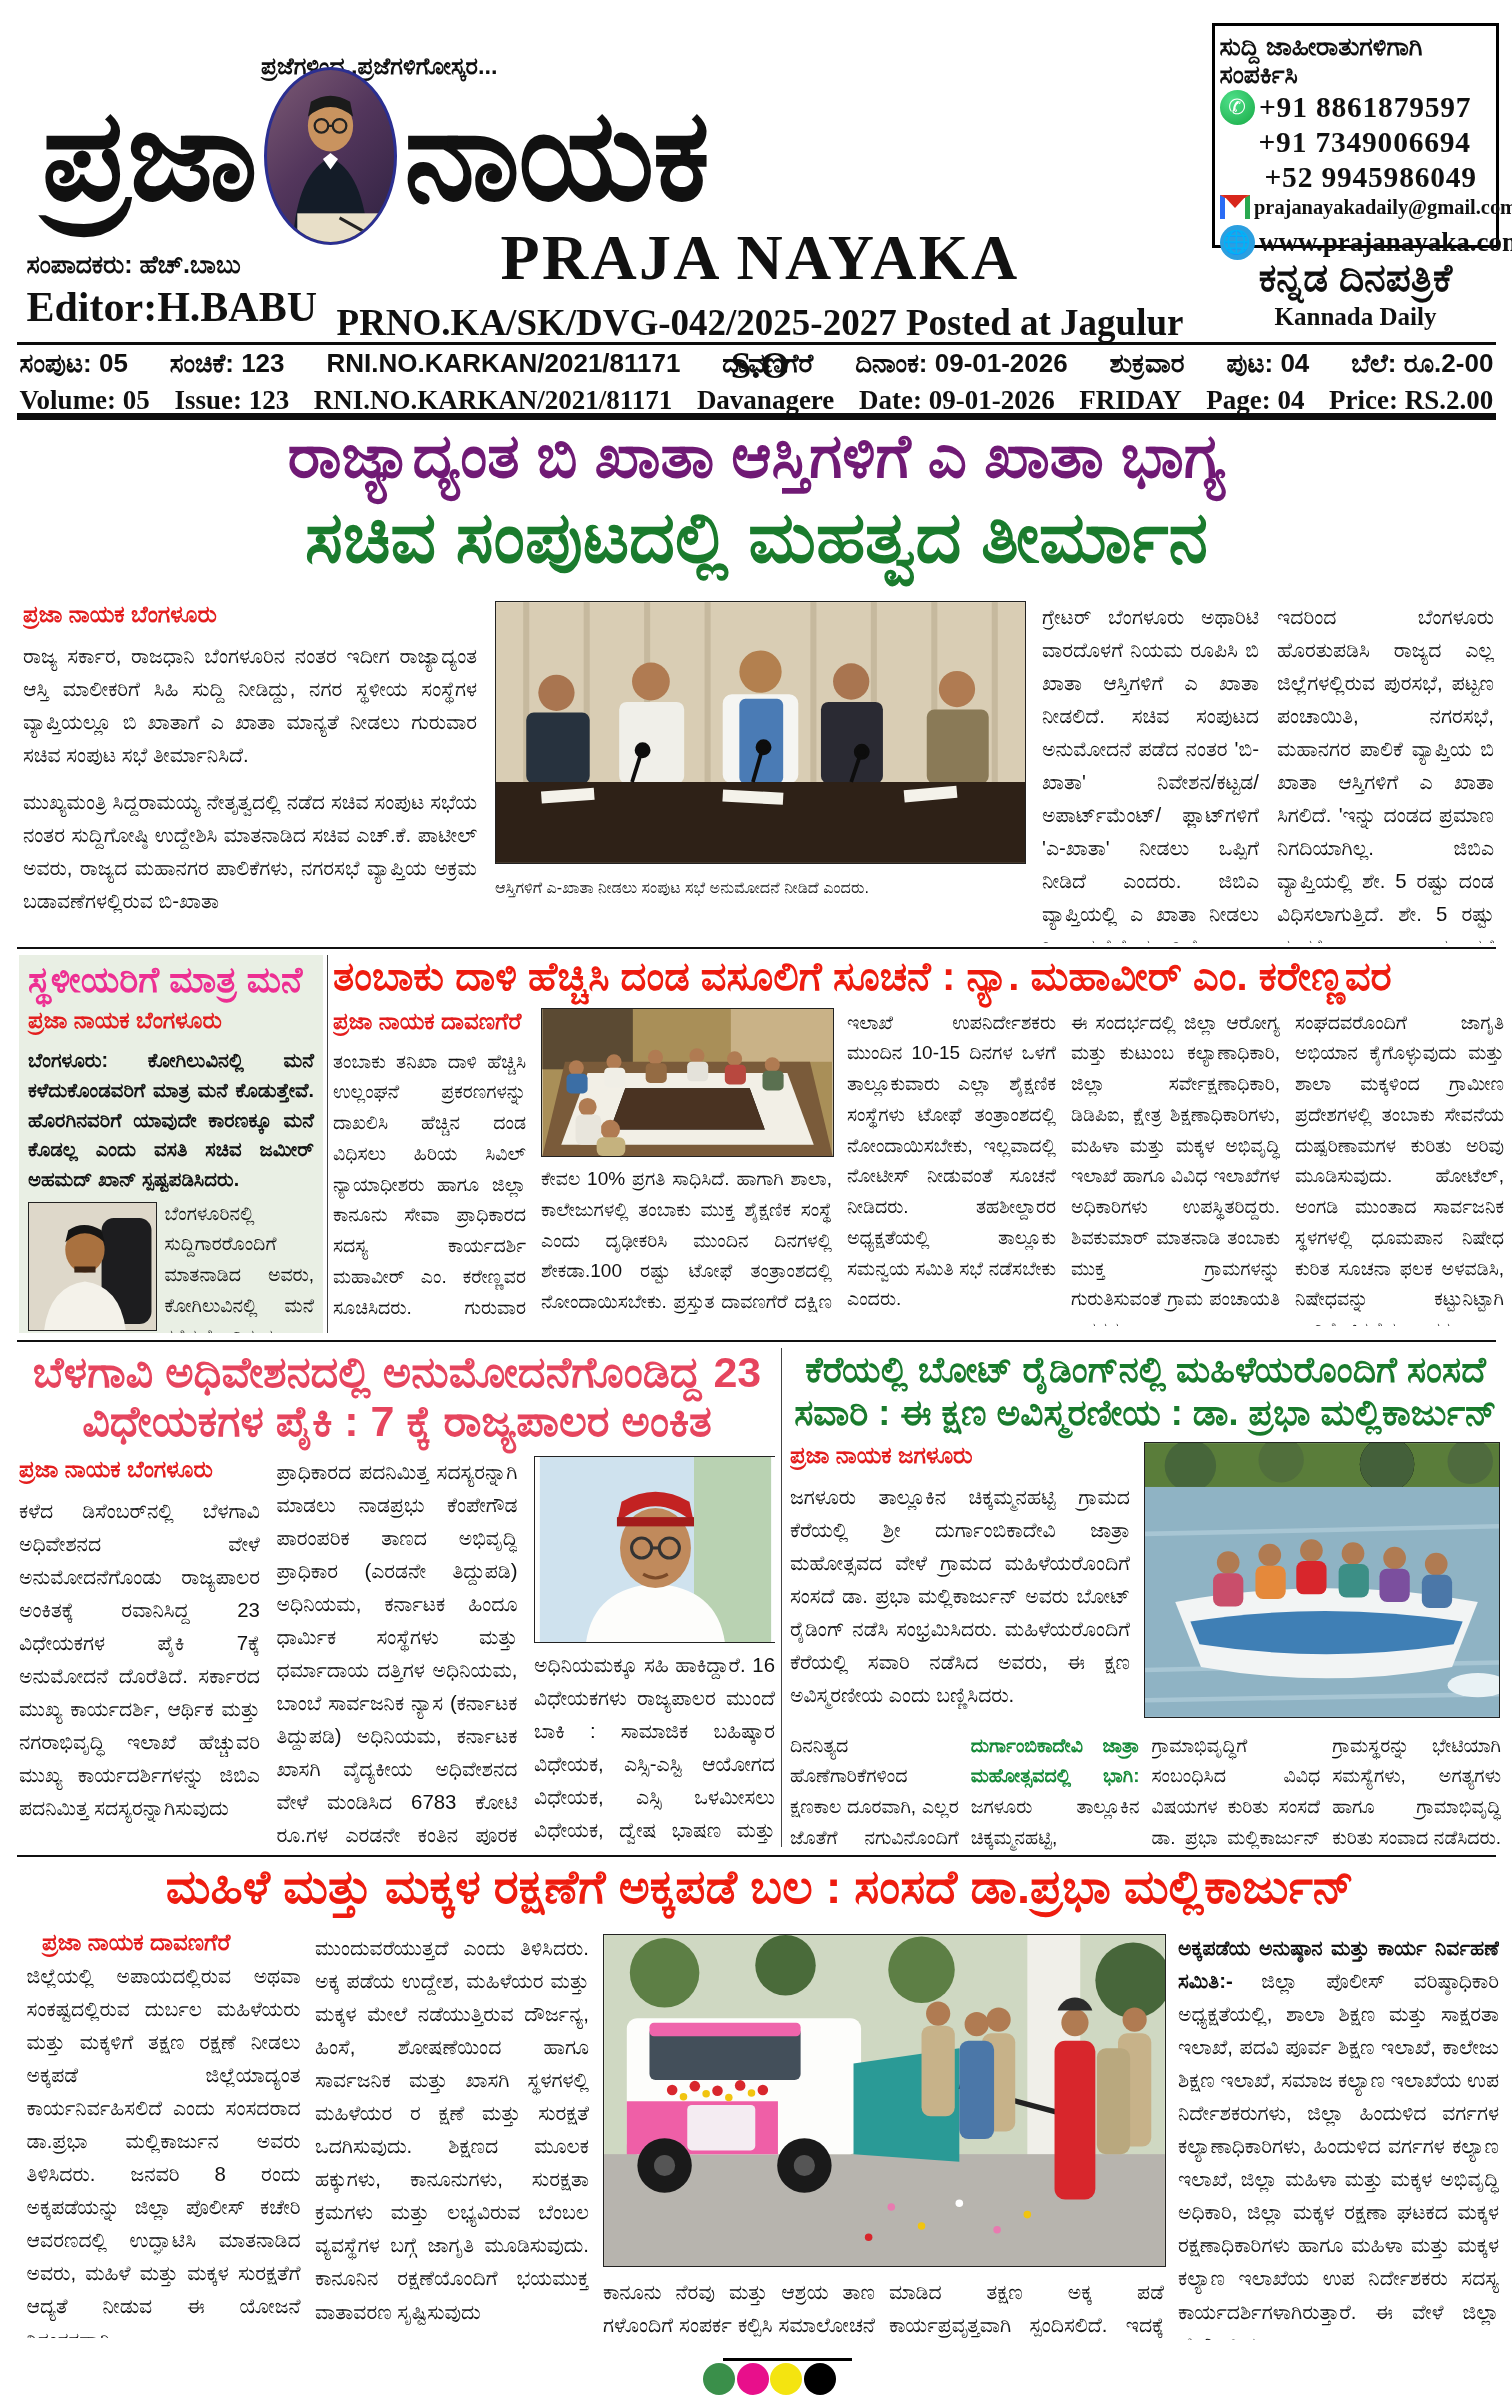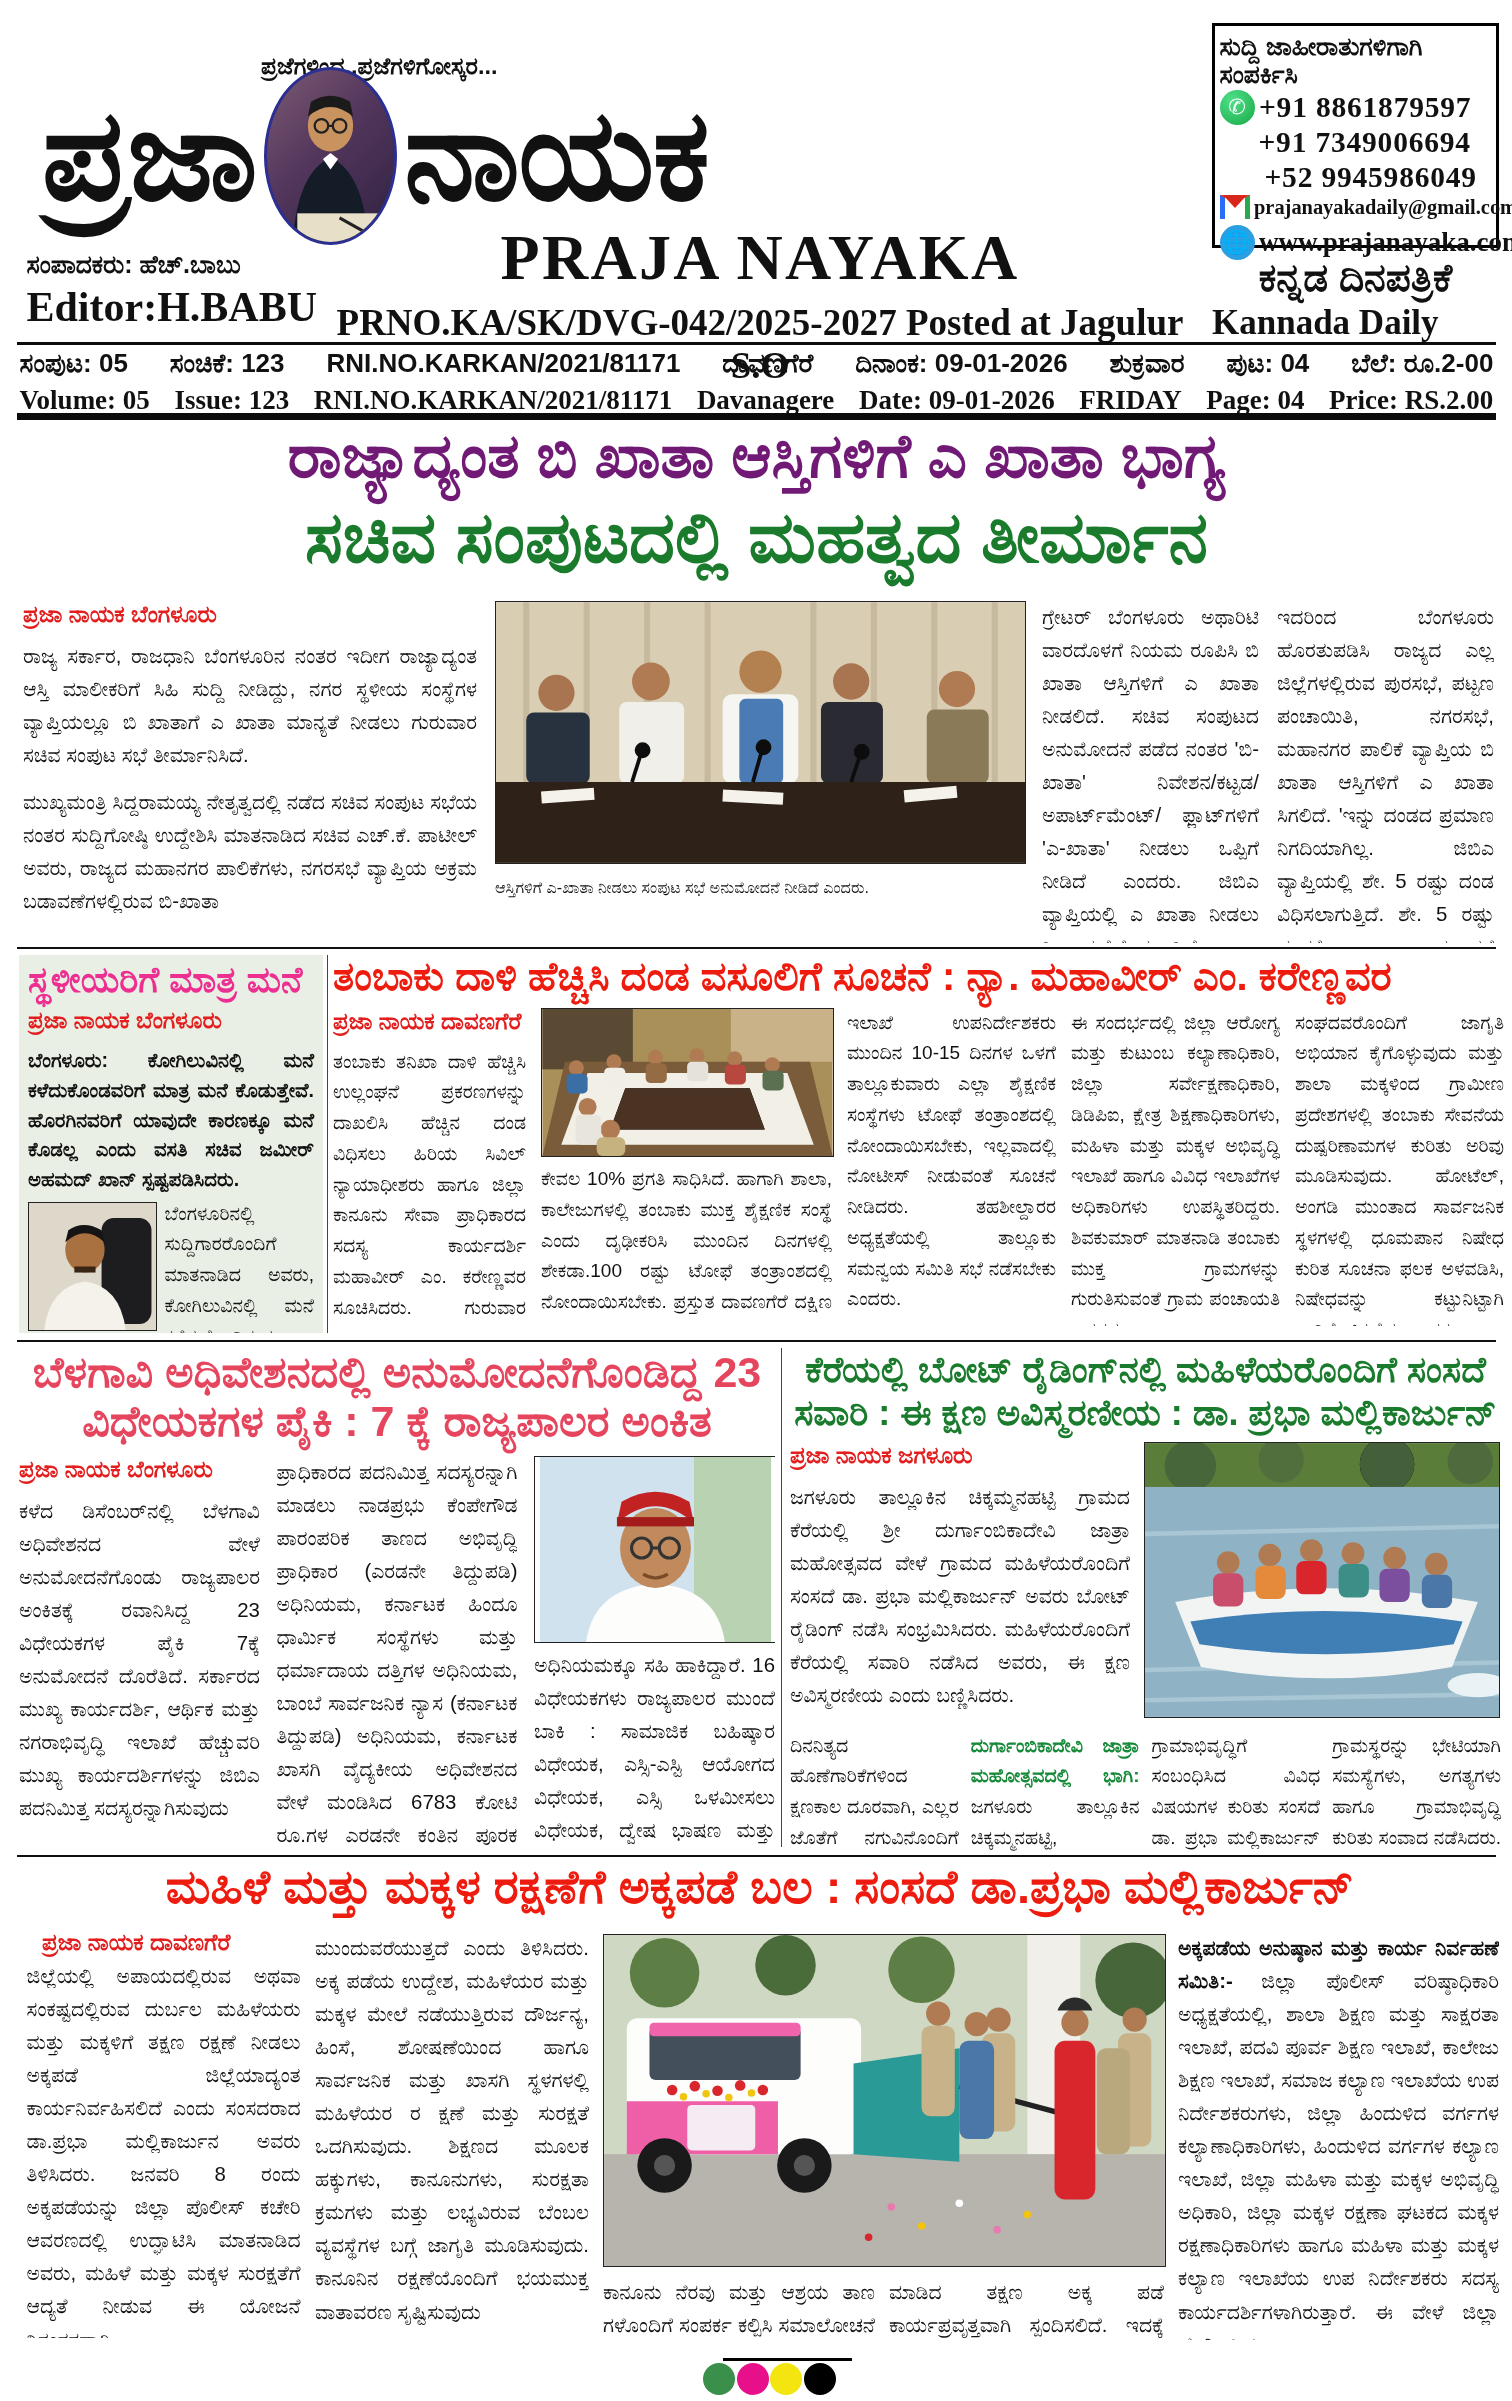--- a/index.html
+++ b/index.html
@@ -16,22 +16,22 @@
   .gm-icon{width:30px;height:24px;position:relative;flex:0 0 auto;background:#fff;}
   .gm-icon:before{content:"";position:absolute;inset:0;border-left:5.3px solid #2a6cf5;border-right:5.3px solid #2aa84f;
                   border-top:3.8px solid #e33d2a;}
   .gm-icon:after{content:"";position:absolute;left:3px;top:0;border-left:12px solid transparent;border-right:12px solid transparent;
                  border-top:13.6px solid #d8261b;}
   .email{font-family:"Liberation Serif",serif;font-weight:bold;font-size:20.4px;white-space:nowrap;}
   .globe-icon{width:35px;height:35px;border-radius:50%;background:#2b9fe0;color:#fff;display:inline-flex;
               align-items:center;justify-content:center;font-size:23px;flex:0 0 auto;}
   .web{font-family:"Liberation Serif",serif;font-weight:bold;font-size:27px;white-space:nowrap;}
   .daily-kn{position:absolute;left:1212px;top:256px;width:287px;text-align:center;font-weight:bold;font-size:39px;}
-  .daily-en{position:absolute;left:1212px;top:303px;width:287px;text-align:left;font-family:"Liberation Serif",serif;
-            font-weight:bold;font-size:35px;}
+  .daily-en{position:absolute;left:1212px;top:303px;width:287px;text-align:center;font-family:"Liberation Serif",serif;
+            font-weight:bold;font-size:25px;}
   .tagline{position:absolute;left:261px;top:53px;font-weight:bold;font-size:23.4px;color:#111;}
   .mast-title{position:absolute;left:42px;top:67px;width:1157px;display:flex;align-items:center;gap:7.6px;}
   .mast-kn{font-weight:bold;font-size:127px;line-height:1.05;letter-spacing:-1.5px;}
   .ambedkar{width:127px;height:172px;border-radius:50%;border:3.8px solid #2b2f91;overflow:hidden;flex:0 0 auto;
             background:linear-gradient(135deg,#7c5a74 0%,#53365c 45%,#2e2140 100%);}
   .title-en{position:absolute;left:325px;top:221px;width:870px;text-align:center;font-family:"Liberation Serif",serif;
             font-weight:bold;font-size:64px;letter-spacing:2.3px;}
   .editor-kn{position:absolute;left:26.5px;top:250px;font-weight:bold;font-size:25px;}
   .editor-en{position:absolute;left:26.5px;top:283px;font-family:"Liberation Serif",serif;font-weight:bold;font-size:42px;}
   .prno{position:absolute;left:325px;top:301px;width:870px;text-align:center;font-family:"Liberation Serif",serif;

